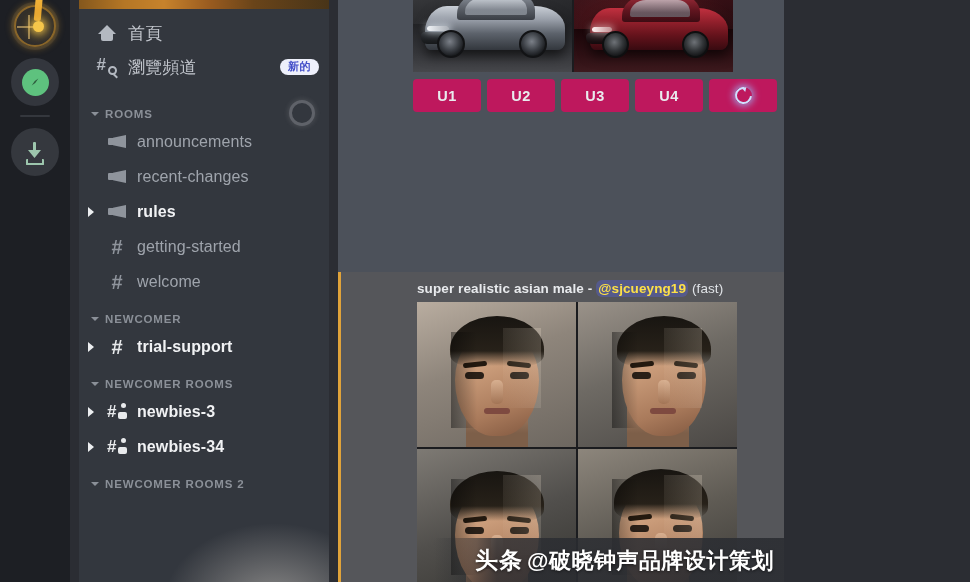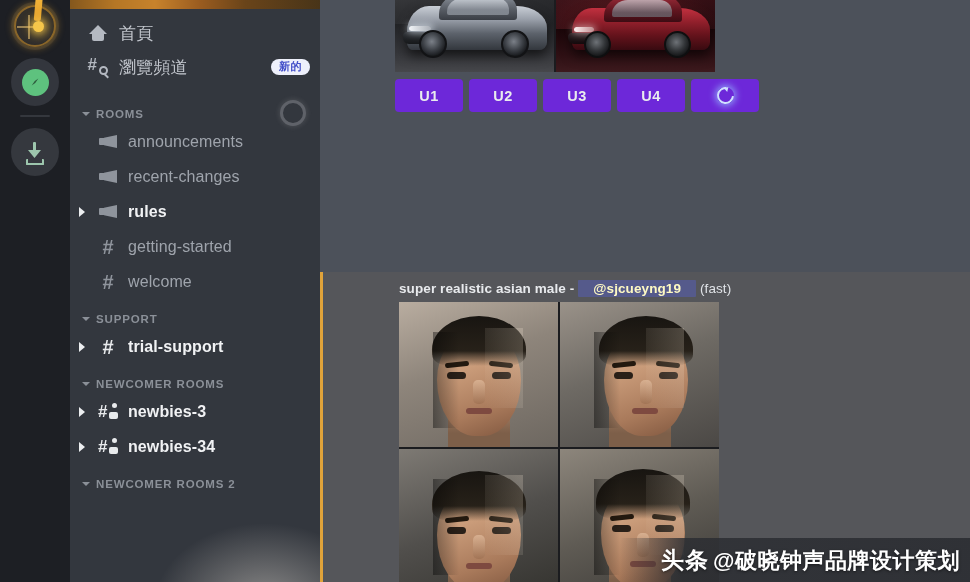--- a/index.html
+++ b/index.html
@@ -5,24 +5,25 @@
 <style>
   * { box-sizing: border-box; margin: 0; padding: 0; }
   html, body {
     width: 970px; height: 582px;
     overflow: hidden;
     background: #2b2d33;
     font-family: "Liberation Sans", sans-serif;
   }
   #app {
     position: relative;
-    width: 970px; height: 582px;
+    width: 784px; height: 582px;
     display: flex;
     overflow: hidden;
     filter: blur(0.25px);
+    gap: 9px;
   }
 
   
   .server-rail {
     width: 70px; height: 582px;
     background: #1d1f24;
     flex: 0 0 70px;
     padding-top: 2px;
     display: flex;
     flex-direction: column;
@@ -443,21 +444,21 @@
   .btn-rows {
     margin-top: 7px;
     display: flex;
     flex-direction: column;
     gap: 6px;
     width: 380px;
   }
   .btn-row { display: flex; gap: 6px; }
   .mjbtn {
     width: 68px; height: 33px;
-    background: #6d28d9;
+    background: #be185d;
     border: none;
     border-radius: 4px;
     color: #e9ebee;
     font-size: 14.5px;
     font-weight: 700;
     font-family: "Liberation Sans", sans-serif;
     letter-spacing: 0.4px;
     display: flex; align-items: center; justify-content: center;
     cursor: pointer;
   }
@@ -489,23 +490,23 @@
   .prompt-line {
     padding: 9px 0 6px 76px;
     font-size: 13.5px;
     font-weight: 700;
     color: #e8eaed;
     letter-spacing: 0.1px;
     white-space: nowrap;
   }
   .prompt-line .mention {
     background: rgba(88,101,242,0.32);
-    color: #fef9c3;
-    border-radius: 1px;
-    padding: 1px 15px;
+    color: #fde047;
+    border-radius: 6px;
+    padding: 1px 2px;
   }
   .prompt-line .fast { font-weight: 400; color: #dfe2e6; }
 
   .face-grid {
     position: absolute;
     left: 76px; top: 30px;
     width: 320px;
     display: grid;
     grid-template-columns: 1fr 1fr;
     gap: 2px;
@@ -692,21 +693,21 @@
         <span class="ico">
             <span class="hash">#</span>
           </span>
         <span class="cname">welcome</span>
       </div>
     </div>
 
     <div class="group">
       <div class="group-head">
         <span class="caret"></span>
-        <span>SUPPORT</span>
+        <span>NEWCOMER</span>
       </div>
       <div class="chan unread">
         <span class="pip"></span>
         <span class="ico">
             <span class="hash" style="color:#e8eaec">#</span>
           </span>
         <span class="cname">trial-support</span>
       </div>
     </div>
 

